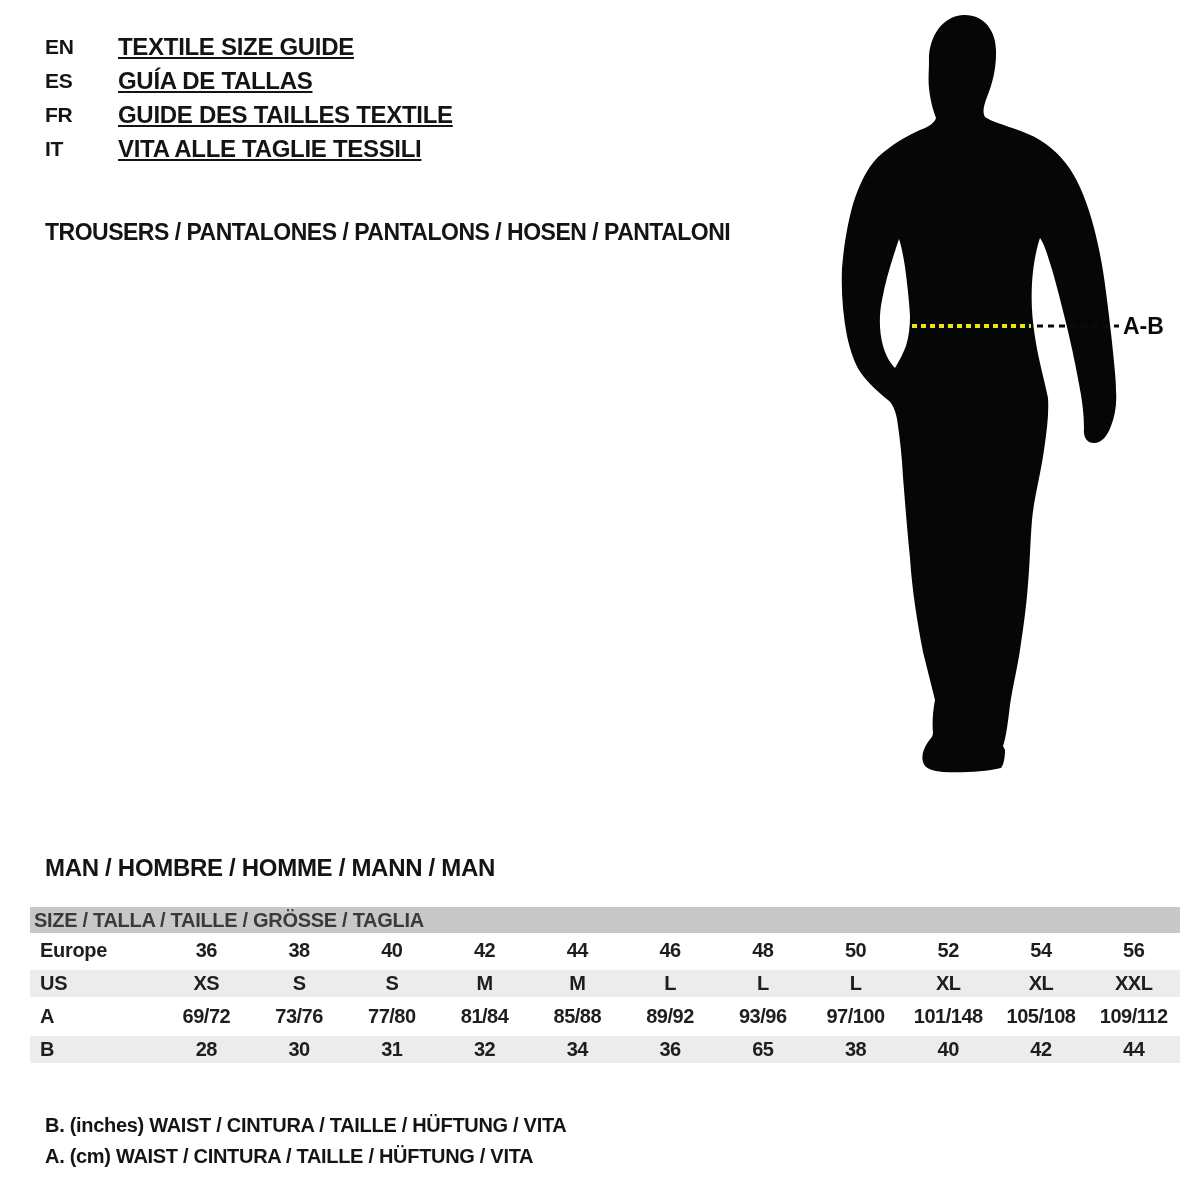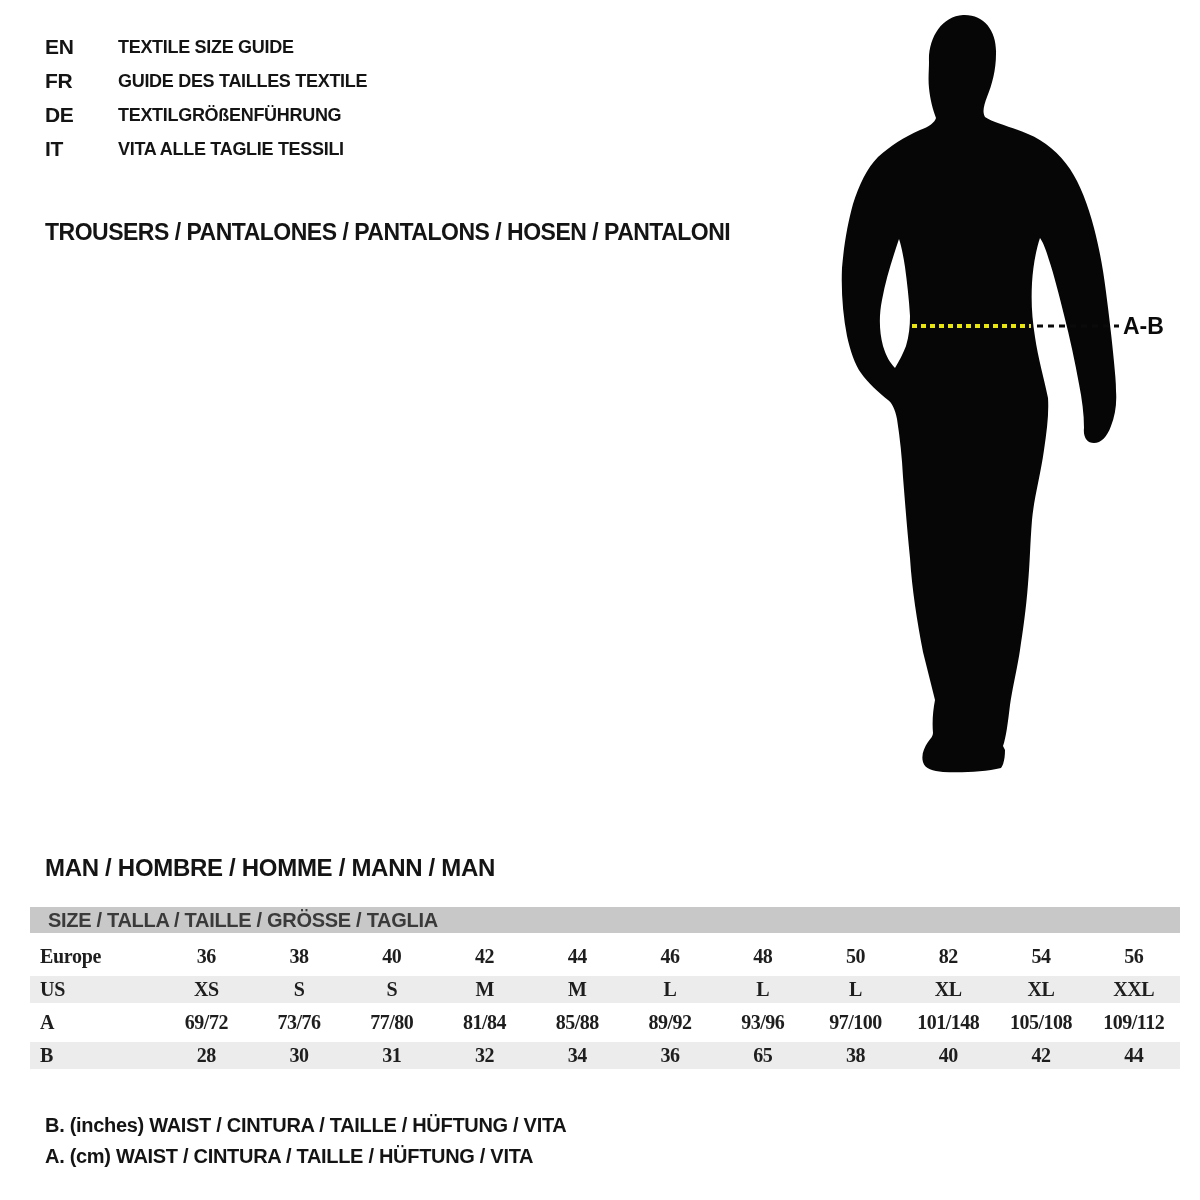--- a/index.html
+++ b/index.html
@@ -4,41 +4,41 @@
 <style>
   html,body{margin:0;padding:0;}
   body{
     width:1200px;height:1200px;position:relative;background:#ffffff;
     font-family:"Liberation Sans", sans-serif;color:#141414;overflow:hidden;
   }
   
   .langs{position:absolute;left:45px;top:30px;}
   .lang-row{display:flex;height:34px;align-items:center;}
   .lang-code{width:73px;font-size:21px;font-weight:700;letter-spacing:-0.3px;}
-  .lang-label{font-size:18px;font-weight:700;letter-spacing:-0.3px;white-space:nowrap;}
+  .lang-label{font-size:24px;font-weight:700;letter-spacing:-0.3px;white-space:nowrap;text-decoration:underline;}
   
   .garment-title{
     position:absolute;left:45px;top:219px;font-size:23px;font-weight:700;
     letter-spacing:-0.5px;white-space:nowrap;
   }
   
   .figure-wrap{position:absolute;left:810px;top:0;width:390px;height:790px;}
   
   .section-title{
     position:absolute;left:45px;top:854px;font-size:24px;font-weight:700;
     letter-spacing:-0.3px;white-space:nowrap;
   }
   
   .size-table{position:absolute;left:30px;top:907px;width:1150px;}
   .table-header{
     height:26px;background:#c8c8c8;display:flex;align-items:center;
-    padding-left:18px;box-sizing:border-box;font-size:20px;font-weight:700;
+    padding-left:4px;box-sizing:border-box;font-size:20px;font-weight:700;
     color:#3a3a3a;letter-spacing:-0.3px;
   }
-  .table-body{margin-top:7px;font-family:Liberation Serif, serif;}
+  .table-body{margin-top:1px;}
   .t-row{display:flex;height:33px;align-items:stretch;}
   .t-row.striped{
     background:linear-gradient(#ffffff 0 3px,#ececec 3px calc(100% - 3px),#ffffff calc(100% - 3px) 100%);
   }
   .t-label{
     width:130px;display:flex;align-items:center;padding-left:10px;
     box-sizing:border-box;font-size:20px;font-weight:700;letter-spacing:-0.3px;color:#1e1e1e;
   }
   .t-cell{
     flex:1;display:flex;align-items:center;justify-content:center;
@@ -50,30 +50,30 @@
 </style>
 </head>
 <body>
 
 <div class="langs">
   <div class="lang-row">
     <span class="lang-code">EN</span>
     <span class="lang-label">TEXTILE SIZE GUIDE</span>
   </div>
 
+  <div class="lang-row">
+    <span class="lang-code">ES</span>
+    <span class="lang-label">GUÍA DE TALLAS</span>
+  </div>
 
   <div class="lang-row">
     <span class="lang-code">FR</span>
     <span class="lang-label">GUIDE DES TAILLES TEXTILE</span>
   </div>
 
-  <div class="lang-row">
-    <span class="lang-code">DE</span>
-    <span class="lang-label">TEXTILGRÖßENFÜHRUNG</span>
-  </div>
 
   <div class="lang-row">
     <span class="lang-code">IT</span>
     <span class="lang-label">VITA ALLE TAGLIE TESSILI</span>
   </div>
 </div>
 
 <div class="garment-title">TROUSERS / PANTALONES / PANTALONS / HOSEN / PANTALONI</div>
 
 <div class="figure-wrap">
@@ -152,21 +152,21 @@
   <div class="t-row">
     <div class="t-label">Europe</div>
   <div class="t-cell">36</div>
         <div class="t-cell">38</div>
         <div class="t-cell">40</div>
         <div class="t-cell">42</div>
         <div class="t-cell">44</div>
         <div class="t-cell">46</div>
         <div class="t-cell">48</div>
         <div class="t-cell">50</div>
-        <div class="t-cell">82</div>
+        <div class="t-cell">52</div>
         <div class="t-cell">54</div>
         <div class="t-cell">56</div>
       </div>
 
   <div class="t-row striped">
     <div class="t-label">US</div>
   <div class="t-cell">XS</div>
         <div class="t-cell">S</div>
         <div class="t-cell">S</div>
         <div class="t-cell">M</div>

